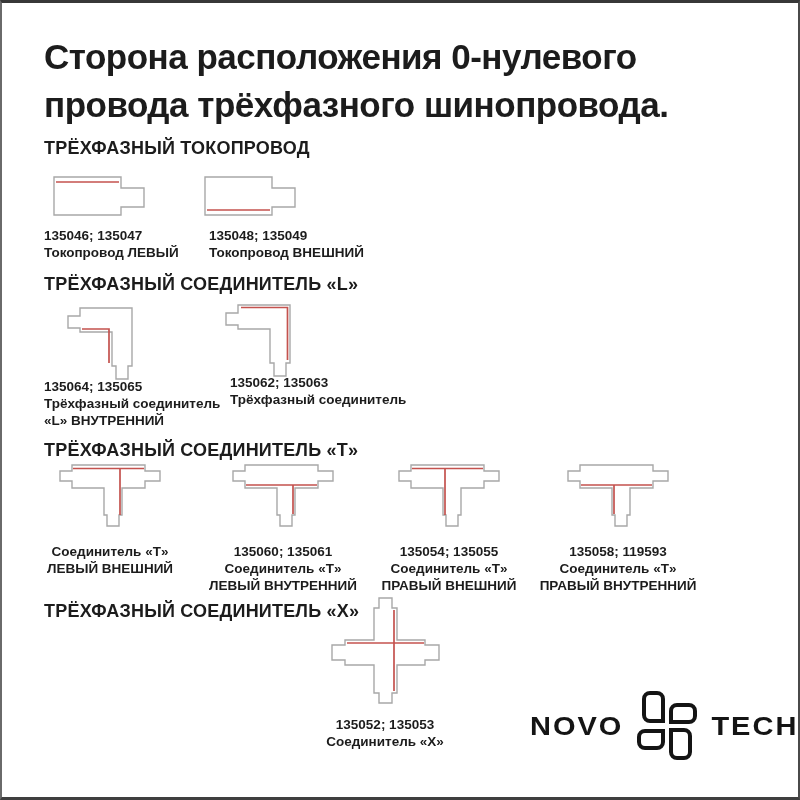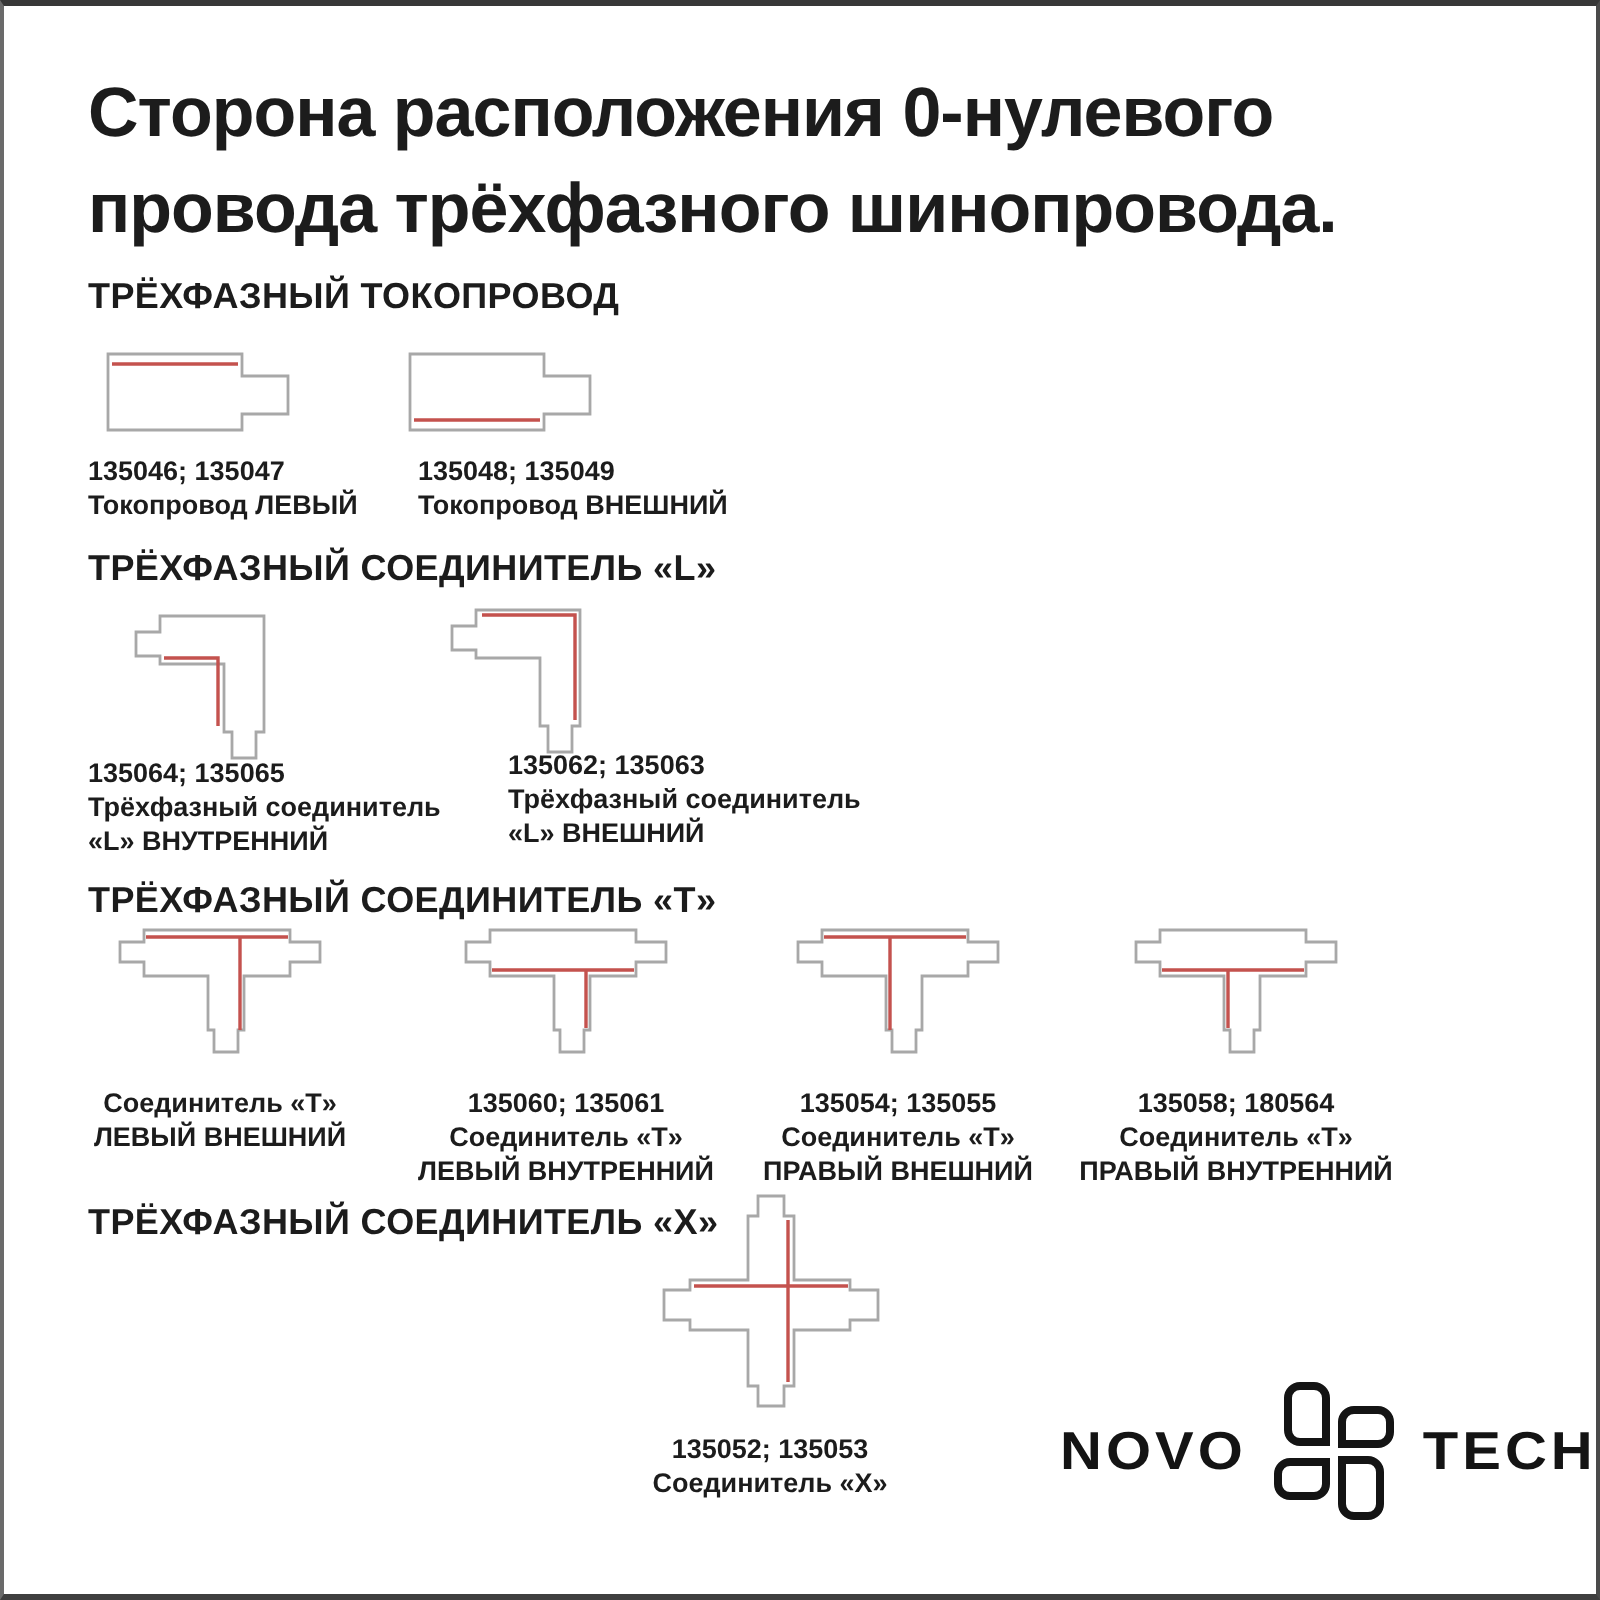--- a/index.html
+++ b/index.html
@@ -69,24 +69,23 @@
   <svg class="abs diagram" style="left:224px;top:300px;" width="68" height="75" viewBox="0 0 68 75">
     <path class="outline" d="M12,2 H64 V60 H60 V73 H48 V60 H44 V26 H12 V22 H0 V10 H12 Z"></path>
     <polyline class="wire" points="15,4.5 61.5,4.5 61.5,57" stroke="#c4524e"></polyline>
   </svg>
 
   <div class="abs lbl" style="left:42px;top:375px;">
     <div>135064; 135065</div>
     <div>Трёхфазный соединитель</div>
     <div>«L» ВНУТРЕННИЙ</div>
   </div>
-  <div class="abs lbl" style="left:228px;top:371px;margin-left:24px;">
+  <div class="abs lbl" style="left:228px;top:371px;">
     <div>135062; 135063</div>
     <div>Трёхфазный соединитель</div>
-    <div>«L» ВНЕШНИЙ</div>
   </div>
 
   <div class="abs sec-header" style="left:42px;top:437px;">ТРЁХФАЗНЫЙ СОЕДИНИТЕЛЬ «Т»</div>
 
   <svg class="abs diagram" style="left:58px;top:462px;" width="100" height="62" viewBox="0 0 100 62">
     <path class="outline" d="M12,0 H85 V6 H100 V16 H85 V23 H62 V50 H59 V61 H47 V50 H44 V23 H12 V16 H0 V6 H12 Z"></path>
     <polyline class="wire" points="13,3.5 84,3.5 60,3.5 60,50" stroke="#c4524e"></polyline>
   </svg>
 
   <svg class="abs diagram" style="left:231px;top:462px;" width="100" height="62" viewBox="0 0 100 62">
@@ -112,21 +111,21 @@
     <div>135060; 135061</div>
     <div>Соединитель «Т»</div>
     <div>ЛЕВЫЙ ВНУТРЕННИЙ</div>
   </div>
   <div class="abs lbl center" style="left:342px;top:540px;width:210px;">
     <div>135054; 135055</div>
     <div>Соединитель «Т»</div>
     <div>ПРАВЫЙ ВНЕШНИЙ</div>
   </div>
   <div class="abs lbl center" style="left:511px;top:540px;width:210px;">
-    <div>135058; 180564</div>
+    <div>135058; 119593</div>
     <div>Соединитель «Т»</div>
     <div>ПРАВЫЙ ВНУТРЕННИЙ</div>
   </div>
 
   <div class="abs sec-header" style="left:42px;top:598px;">ТРЁХФАЗНЫЙ СОЕДИНИТЕЛЬ «Х»</div>
 
   <svg class="abs diagram" style="left:330px;top:595px;" width="107" height="105" viewBox="0 0 107 105">
     <path class="outline" d="M47,0 H60 V10 H65 V42 H93 V47 H107 V62 H93 V67 H65 V95 H60 V105 H47 V95 H42 V67 H13 V62 H0 V47 H13 V42 H42 V10 H47 Z"></path>
     <polyline class="wire" points="15,45 92,45" stroke="#c4524e"></polyline>
     <polyline class="wire" points="62,12 62,93" stroke="#c4524e"></polyline>

